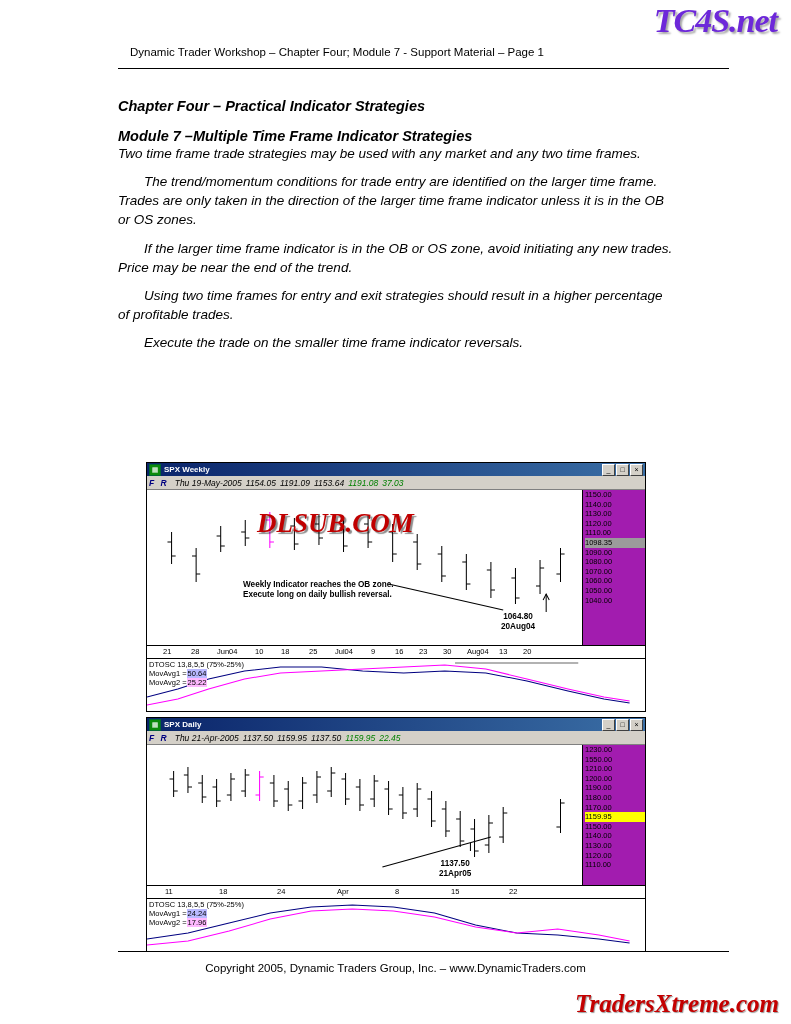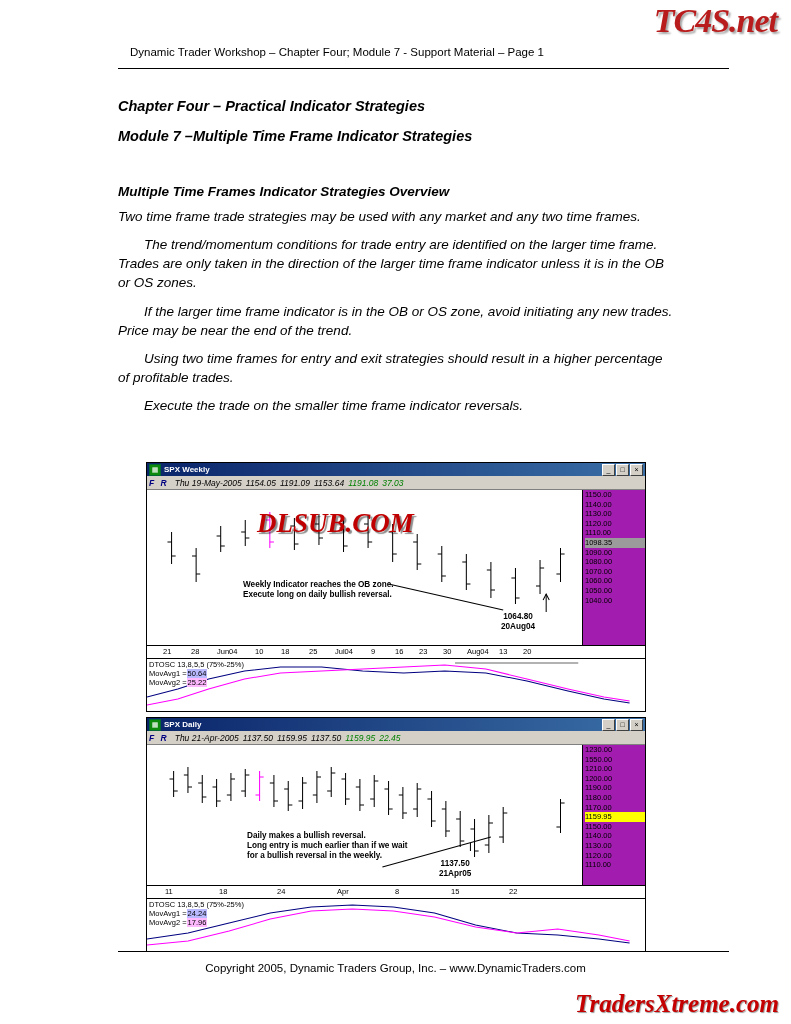--- a/index.html
+++ b/index.html
@@ -20,21 +20,21 @@
 
   
   .wm-top {
     position: absolute;
     top: 2px;
     right: 14px;
     font-family: "Liberation Serif", serif;
     font-size: 34px;
     font-weight: bold;
     font-style: italic;
-    color: #b91c1c;
+    color: #6d28d9;
     letter-spacing: -1px;
     text-shadow: 2px 2px 2px rgba(0,0,0,0.35);
   }
   .wm-bottom {
     position: absolute;
     bottom: 6px;
     right: 12px;
     font-family: "Liberation Serif", serif;
     font-size: 25px;
     font-weight: bold;
@@ -269,21 +269,20 @@
 <div class="page">
 
   <div class="wm-top">TC4S.net</div>
 
   <div class="hdr-text">Dynamic Trader Workshop – Chapter Four; Module 7 - Support Material – Page 1</div>
   <div class="hdr-line"></div>
 
   <div class="content">
     <h1 class="title">Chapter Four – Practical Indicator Strategies</h1>
     <h2 class="subtitle">Module 7 –Multiple Time Frame Indicator Strategies</h2>
-    <h3 class="sectionhead">Multiple Time Frames Indicator Strategies Overview</h3>
     <p class="para">Two time frame trade strategies may be used with any market and any two time frames.</p>
     <p class="para indent">The trend/momentum conditions for trade entry are identified on the larger time frame. Trades are only taken in the direction of the larger time frame indicator unless it is in the OB or OS zones.</p>
     <p class="para indent">If the larger time frame indicator is in the OB or OS zone, avoid initiating any new trades. Price may be near the end of the trend.</p>
     <p class="para indent">Using two time frames for entry and exit strategies should result in a higher percentage of profitable trades.</p>
     <p class="para indent">Execute the trade on the smaller time frame indicator reversals.</p>
   </div>
 
   <div class="charts">
 
     <div class="chartwin">
@@ -525,23 +524,20 @@
               <line x1="348" y1="62" x2="348" y2="98"></line>
                 <line x1="344" y1="92" x2="348" y2="92"></line>
                 <line x1="348" y1="68" x2="352" y2="68"></line>
               <line x1="404" y1="54" x2="404" y2="88"></line>
                 <line x1="400" y1="82" x2="404" y2="82"></line>
                 <line x1="404" y1="58" x2="408" y2="58"></line>
             </g>
             <line x1="230" y1="122" x2="336" y2="92" stroke="#000" stroke-width="1"></line>
             <line x1="316" y1="106" x2="316" y2="98" stroke="#000" stroke-width="1"></line>
           </svg>
-          <div class="annot" style="left:100px; top:86px;">
-            Daily makes a bullish reversal.<br>Long entry is much earlier than if we wait<br>for a bullish reversal in the weekly.
-          </div>
           <div class="pricetag" style="left:292px; top:114px;">
             <span>1137.50</span><br><span>21Apr05</span>
           </div>
         </div>
         <div class="priceaxis">
           <div>1230.00</div>
           <div>1550.00</div>
           <div>1210.00</div>
           <div>1200.00</div>
           <div>1190.00</div>

